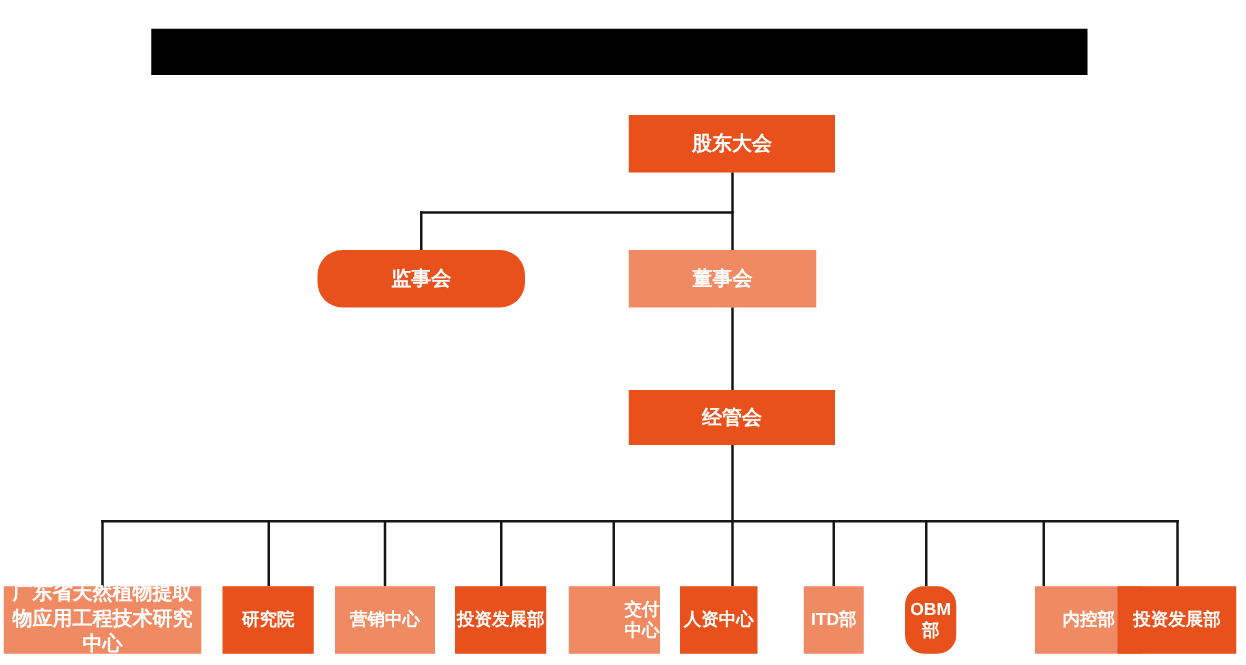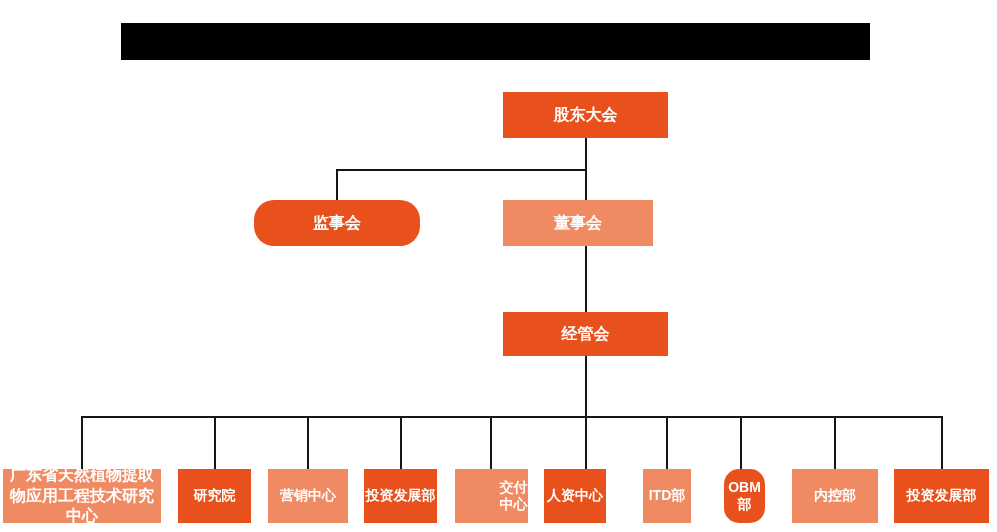--- a/index.html
+++ b/index.html
@@ -65,21 +65,21 @@
   
   .dept { top: 469px; height: 54px; font-size: 14px; line-height: 1.25; }
   .b0 { left: 3px;   width: 158px; font-size: 16px; line-height: 1.3; padding: 2px; }
   .b1 { left: 178px; width: 73px; }
   .b2 { left: 268px; width: 80px; text-align: center; }
   .b3 { left: 364px; width: 73px; }
   .b4 { left: 455px; width: 73px; padding-left: 44px; }
   .b5 { left: 544px; width: 62px; }
   .b6 { left: 643px; width: 48px; }
   .b7 { left: 724px; width: 41px; border-radius: 15px; }
-  .b8 { left: 792px; width: 86px; justify-content: center; }
+  .b8 { left: 828px; width: 86px; justify-content: center; }
   .b9 { left: 894px; width: 95px; }
 </style>
 </head>
 <body>
 
 <div id="canvas">
 
   <div class="redaction"></div>
 
   <div class="node dark n-root">

